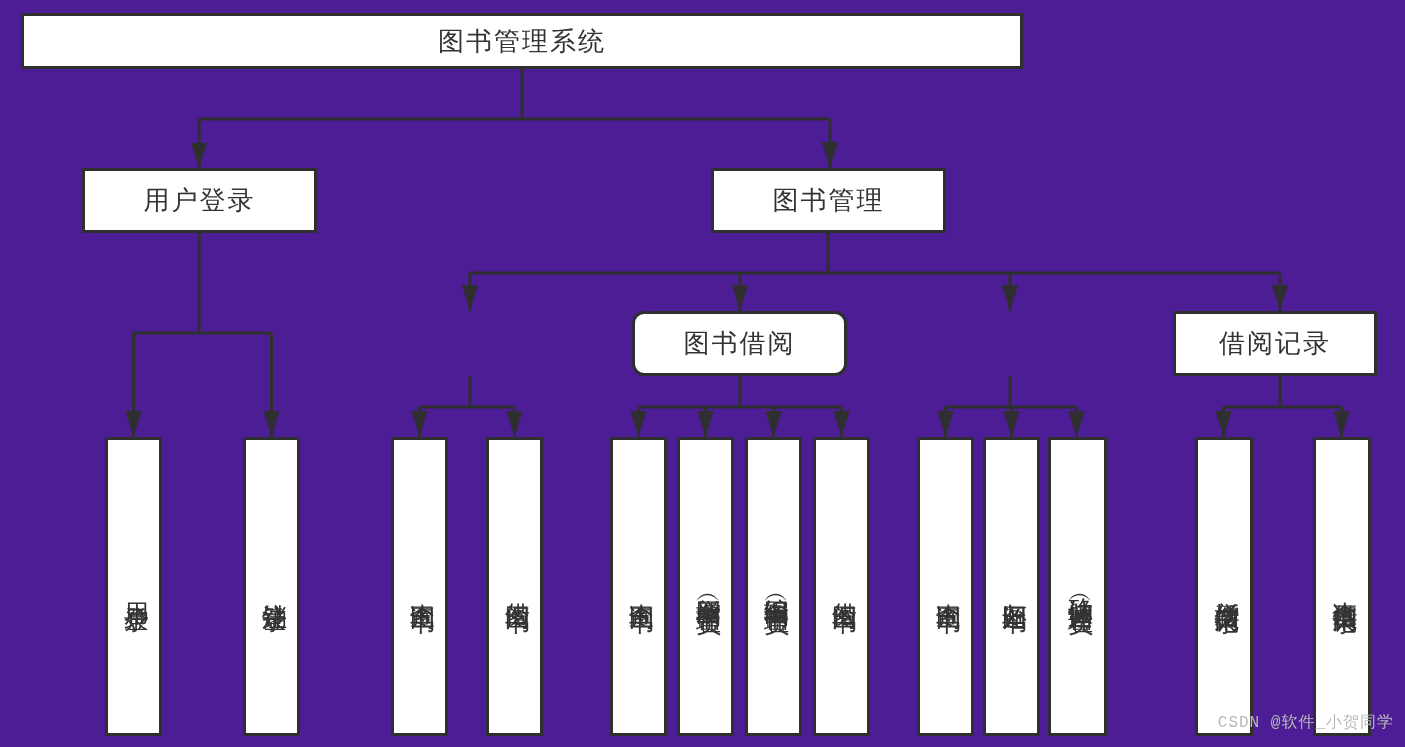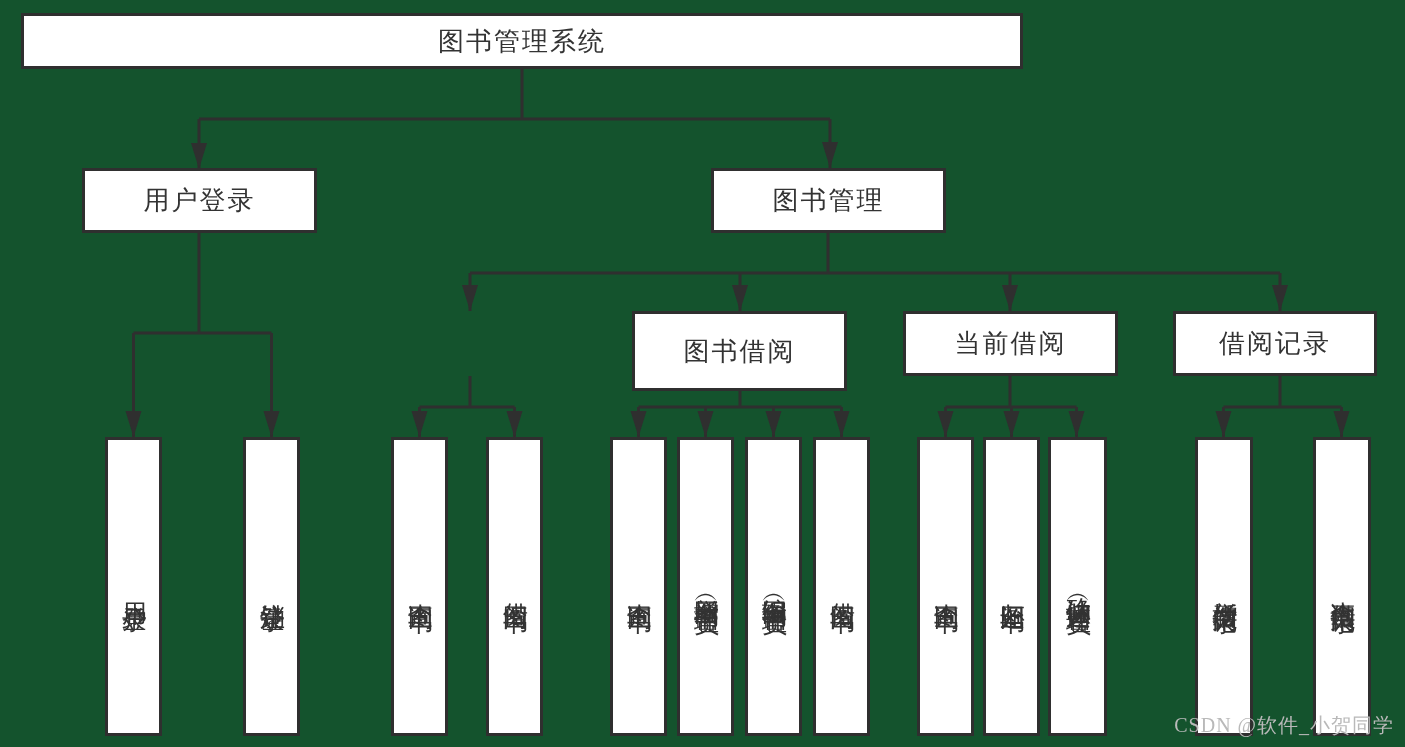--- a/index.html
+++ b/index.html
@@ -1,22 +1,22 @@
 <!DOCTYPE html>
 <html><head>
 <meta charset="utf-8">
 <style>
   html, body { margin: 0; padding: 0; background: #ffffff; }
   .canvas {
     position: relative;
     width: 1405px;
     height: 747px;
-    background: #14532d;
+    background: #4c1d95;
     overflow: hidden;
-    font-family: Liberation Serif, serif;
+    font-family: Liberation Mono, monospace;
     text-align: center;
   }
   .connectors {
     position: absolute;
     left: 0; top: 0;
     z-index: 1;
   }
   .node {
     position: absolute;
     box-sizing: border-box;
@@ -40,21 +40,21 @@
     writing-mode: vertical-rl;
     text-orientation: mixed;
     line-height: 1.15;
     letter-spacing: 2px;
   }
   .watermark {
     position: absolute;
     right: 11px;
     top: 712px;
     z-index: 5;
-    font-size: 20px;
+    font-size: 16px;
     letter-spacing: 1px;
     color: #b9b9b9;
     white-space: nowrap;
   }
 </style>
 </head>
 <body>
 
 <div class="canvas">
 
@@ -95,25 +95,22 @@
     <span>图书管理系统</span>
   </div>
 
   <div class="node hbox" style="left:82px; top:168px; width:235px; height:65px;">
     <span>用户登录</span>
   </div>
   <div class="node hbox" style="left:711px; top:168px; width:235px; height:65px;">
     <span>图书管理</span>
   </div>
 
-  <div class="node hbox" style="left:632px; top:311px; width:215px; height:80px;">
+  <div class="node hbox" style="left:632px; top:311px; width:215px; height:65px;border-radius:12px;">
     <span>图书借阅</span>
-  </div>
-  <div class="node hbox" style="left:903px; top:311px; width:215px; height:65px;">
-    <span>当前借阅</span>
   </div>
   <div class="node hbox" style="left:1173px; top:311px; width:204px; height:65px;">
     <span>借阅记录</span>
   </div>
 
   <div class="node vbox" style="left:105px; top:437px; width:57px; height:299px;">
     <span class="vtext">用户登录</span>
   </div>
   <div class="node vbox" style="left:243px; top:437px; width:57px; height:299px;">
     <span class="vtext">注销登录</span>

